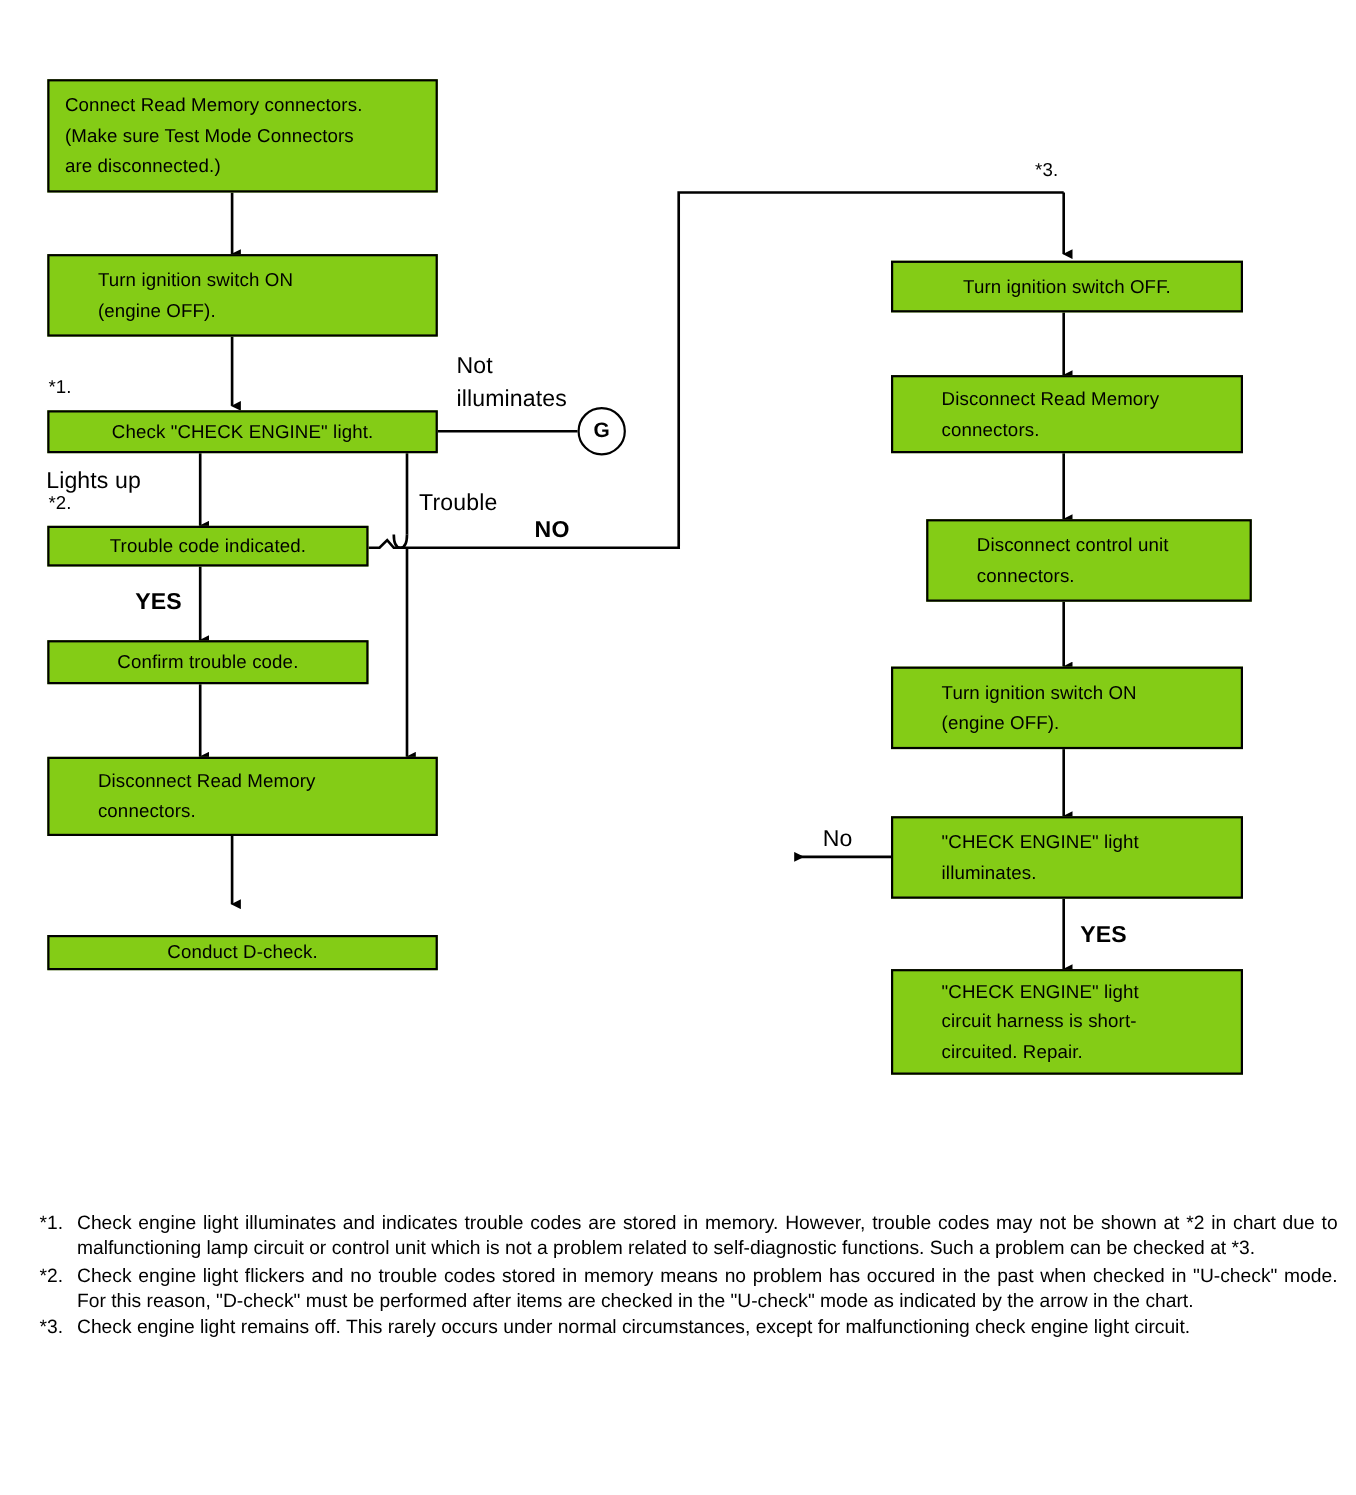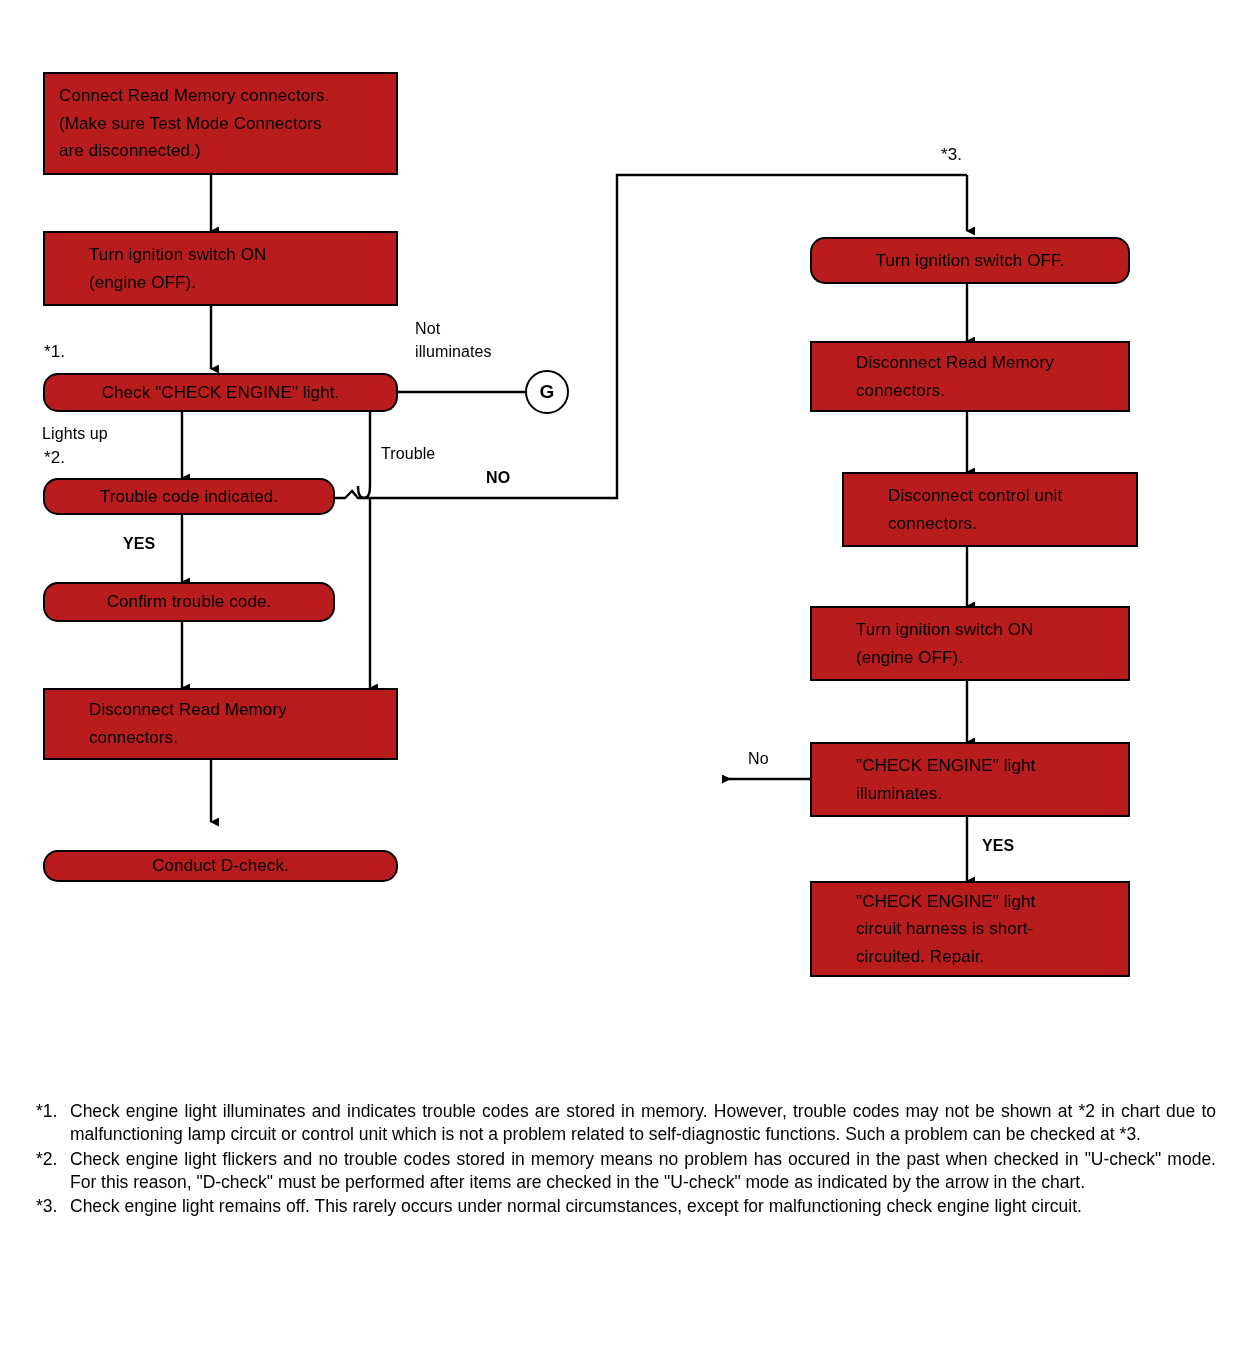--- a/index.html
+++ b/index.html
@@ -13,36 +13,36 @@
     height: 1359px;
     background: #ffffff;
     font-family: "Liberation Sans", sans-serif;
     color: #000000;
     overflow: hidden;
   }
   .node {
     position: absolute;
     box-sizing: border-box;
     border: 2px solid #000;
-    background: #b91c1c;
+    background: #84cc16;
     display: flex;
     flex-direction: column;
     justify-content: center;
     font-size: 17px;
     line-height: 1.62;
     letter-spacing: 0.1px;
     white-space: pre-line;
   }
-  .node.center { align-items: center; text-align: center; border-radius: 15px; }
+  .node.center { align-items: center; text-align: center; }
   .node.left   { align-items: flex-start; text-align: left; padding-left: 14px; }
   .node.indent { align-items: flex-start; text-align: left; padding-left: 44px; }
 
   .edge-label {
     position: absolute;
-    font-size: 16px;
+    font-size: 21px;
     line-height: 1.42;
     white-space: pre-line;
     letter-spacing: 0.1px;
   }
   .marker {
     position: absolute;
     font-size: 17px;
     letter-spacing: 0.1px;
   }
   .connector-circle {

